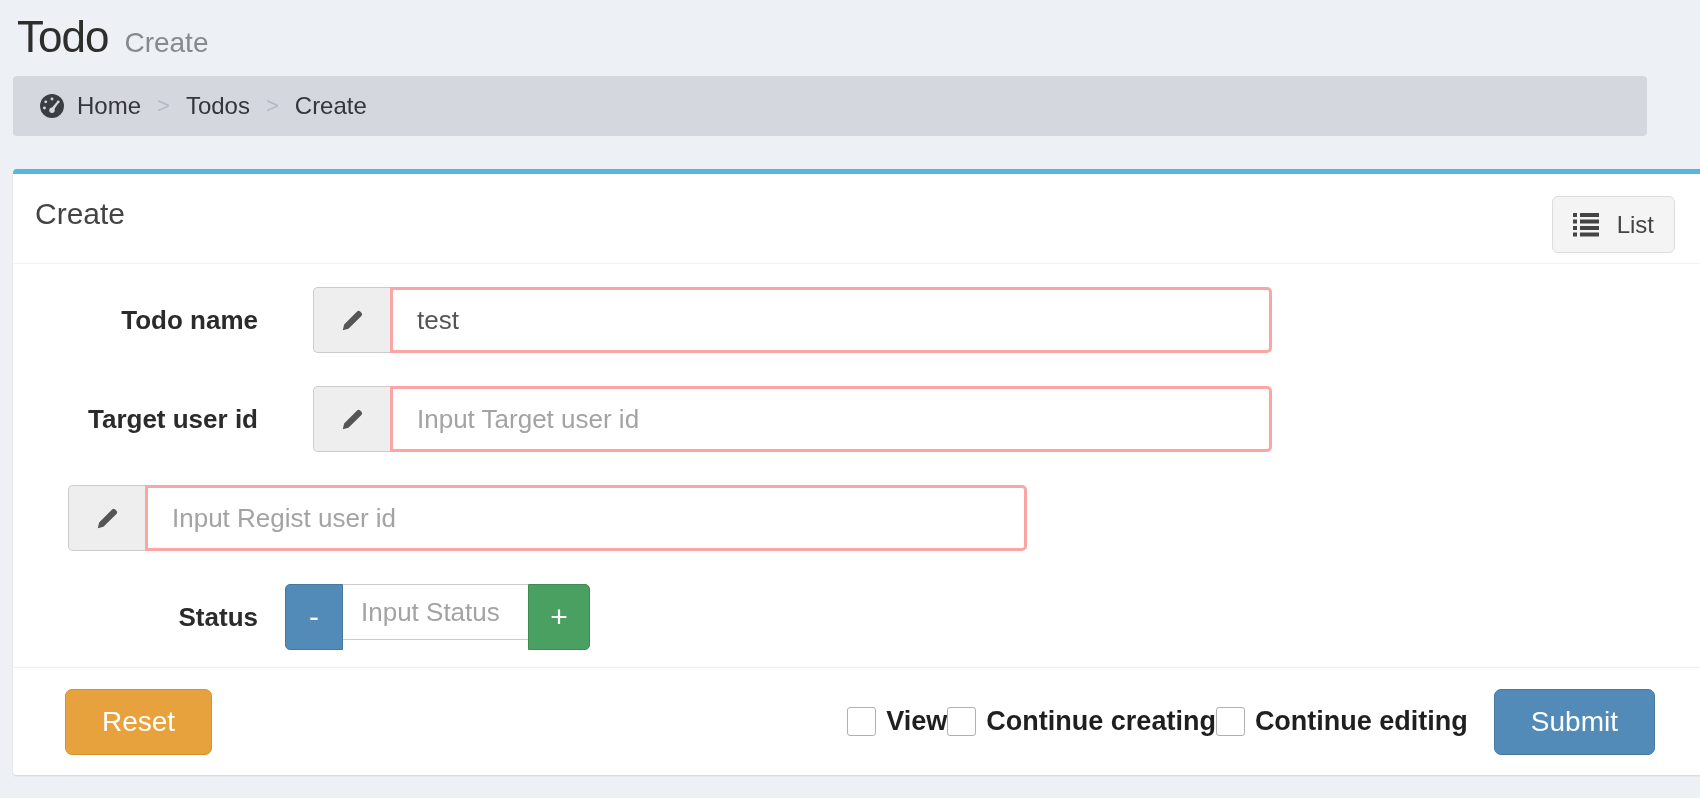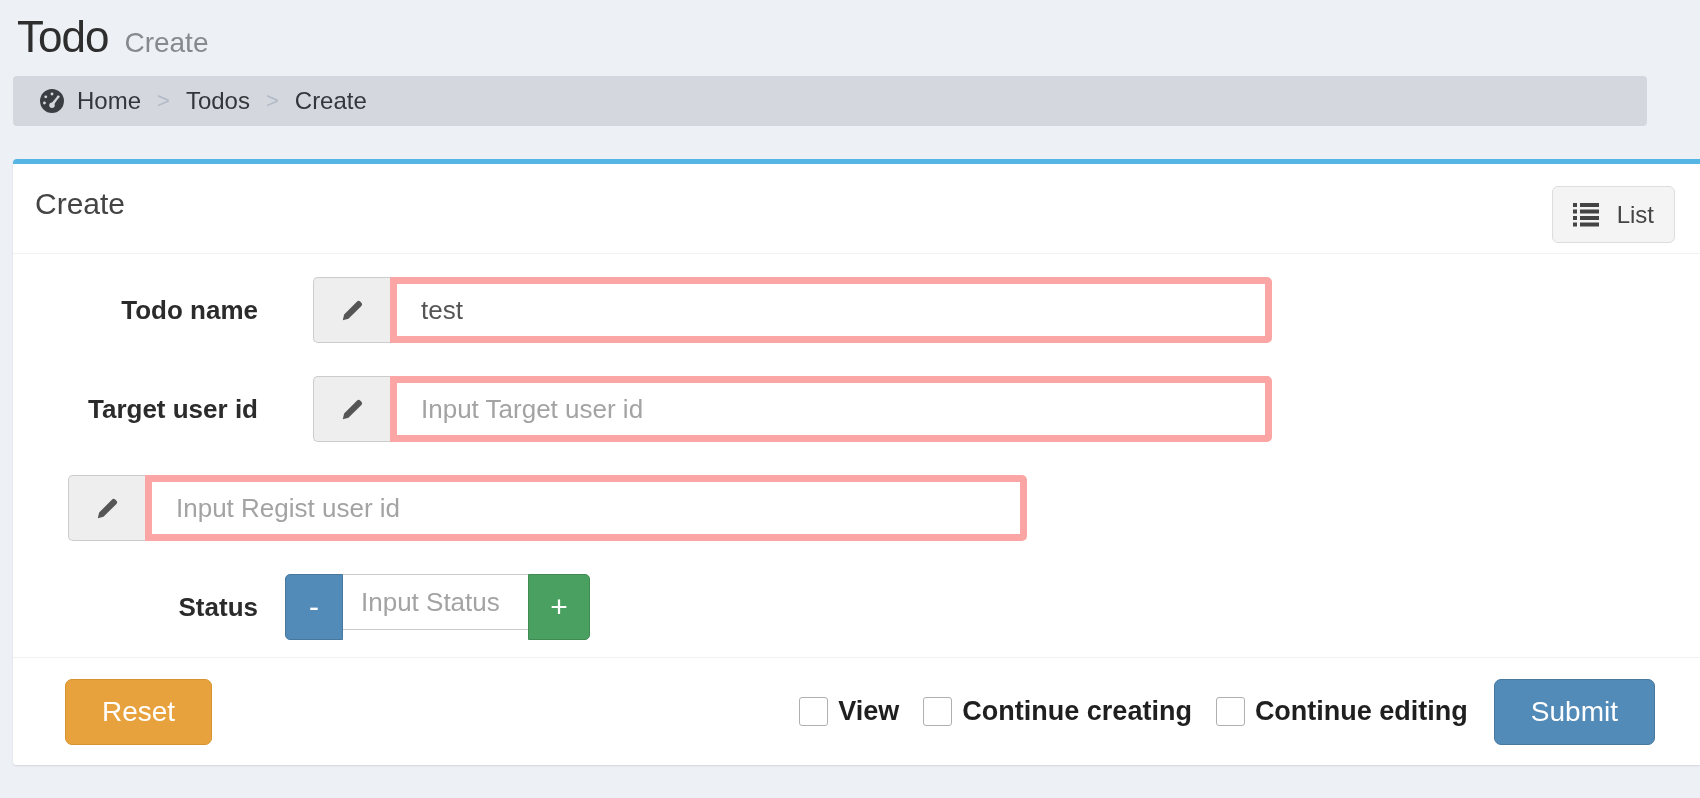--- a/index.html
+++ b/index.html
@@ -14,21 +14,21 @@
   .content { padding: 6px 0 0 13px; }
 
   
   .page-header { margin: 6px 0 0 4px; height: 52px; display: flex; align-items: baseline; }
   .page-title { font-size: 44px; font-weight: 400; color: #2e2e2e; letter-spacing: -1px; }
   .page-subtitle { font-size: 28px; font-weight: 400; color: #848a90; margin-left: 16px; }
 
   
   .breadcrumb {
     margin-top: 12px;
-    width: 1634px; height: 50px;
+    width: 1634px; height: 60px;
     background: #d4d7dd;
     border-radius: 4px;
     display: flex; align-items: center;
     padding: 0 26px;
     font-size: 24px; color: #33363b;
   }
   .breadcrumb .crumb { color: #33363b; text-decoration: none; cursor: pointer; }
   .breadcrumb .sep { color: #b1bac6; margin: 0 16px; font-size: 22px; }
   .crumb-icon { width: 26px; height: 26px; margin-right: 12px; display: inline-block; vertical-align: -4px; }
 
@@ -75,21 +75,21 @@
   .input-addon {
     width: 77px; flex: none;
     background: #eee;
     border: 1px solid #ccc; border-right: none;
     border-radius: 5px 0 0 5px;
     display: flex; align-items: center; justify-content: center;
   }
   .icon-pencil { width: 27px; height: 27px; }
   .input-group input {
     flex: 1;
-    border: 7px solid #fca5a5;
+    border: 3px solid #fca5a5;
     border-radius: 0 5px 5px 0;
     font-size: 26px; color: #555;
     padding: 0 24px;
     outline: none;
     font-family: inherit;
     background: #fff;
   }
   input::placeholder { color: #a3a3a3; opacity: 1; }
 
   
@@ -124,21 +124,21 @@
     padding: 0 36px;
     border-radius: 7px;
     font-size: 28px; color: #fff;
     border: 1px solid transparent;
     cursor: pointer;
     font-family: inherit;
   }
   .btn-reset  { background: #e8a23d; border-color: #d8922f; }
   .btn-submit { background: #528ab8; border-color: #47799f; margin-left: 26px; }
   .footer-right { display: flex; align-items: center; }
-  .check-group { display: flex; align-items: center; margin-left: 24px; }
+  .check-group { display: flex; align-items: center; }
   .check-group input[type="checkbox"] {
     appearance: none; -webkit-appearance: none;
     width: 29px; height: 29px;
     border: 1px solid #b0b0b0; border-radius: 3px;
     background: #fff; margin: 0 10px 0 0;
     cursor: pointer;
   }
   .check-label { font-size: 27px; font-weight: bold; color: #1f1f1f; white-space: nowrap; }
 </style>
 </head>

